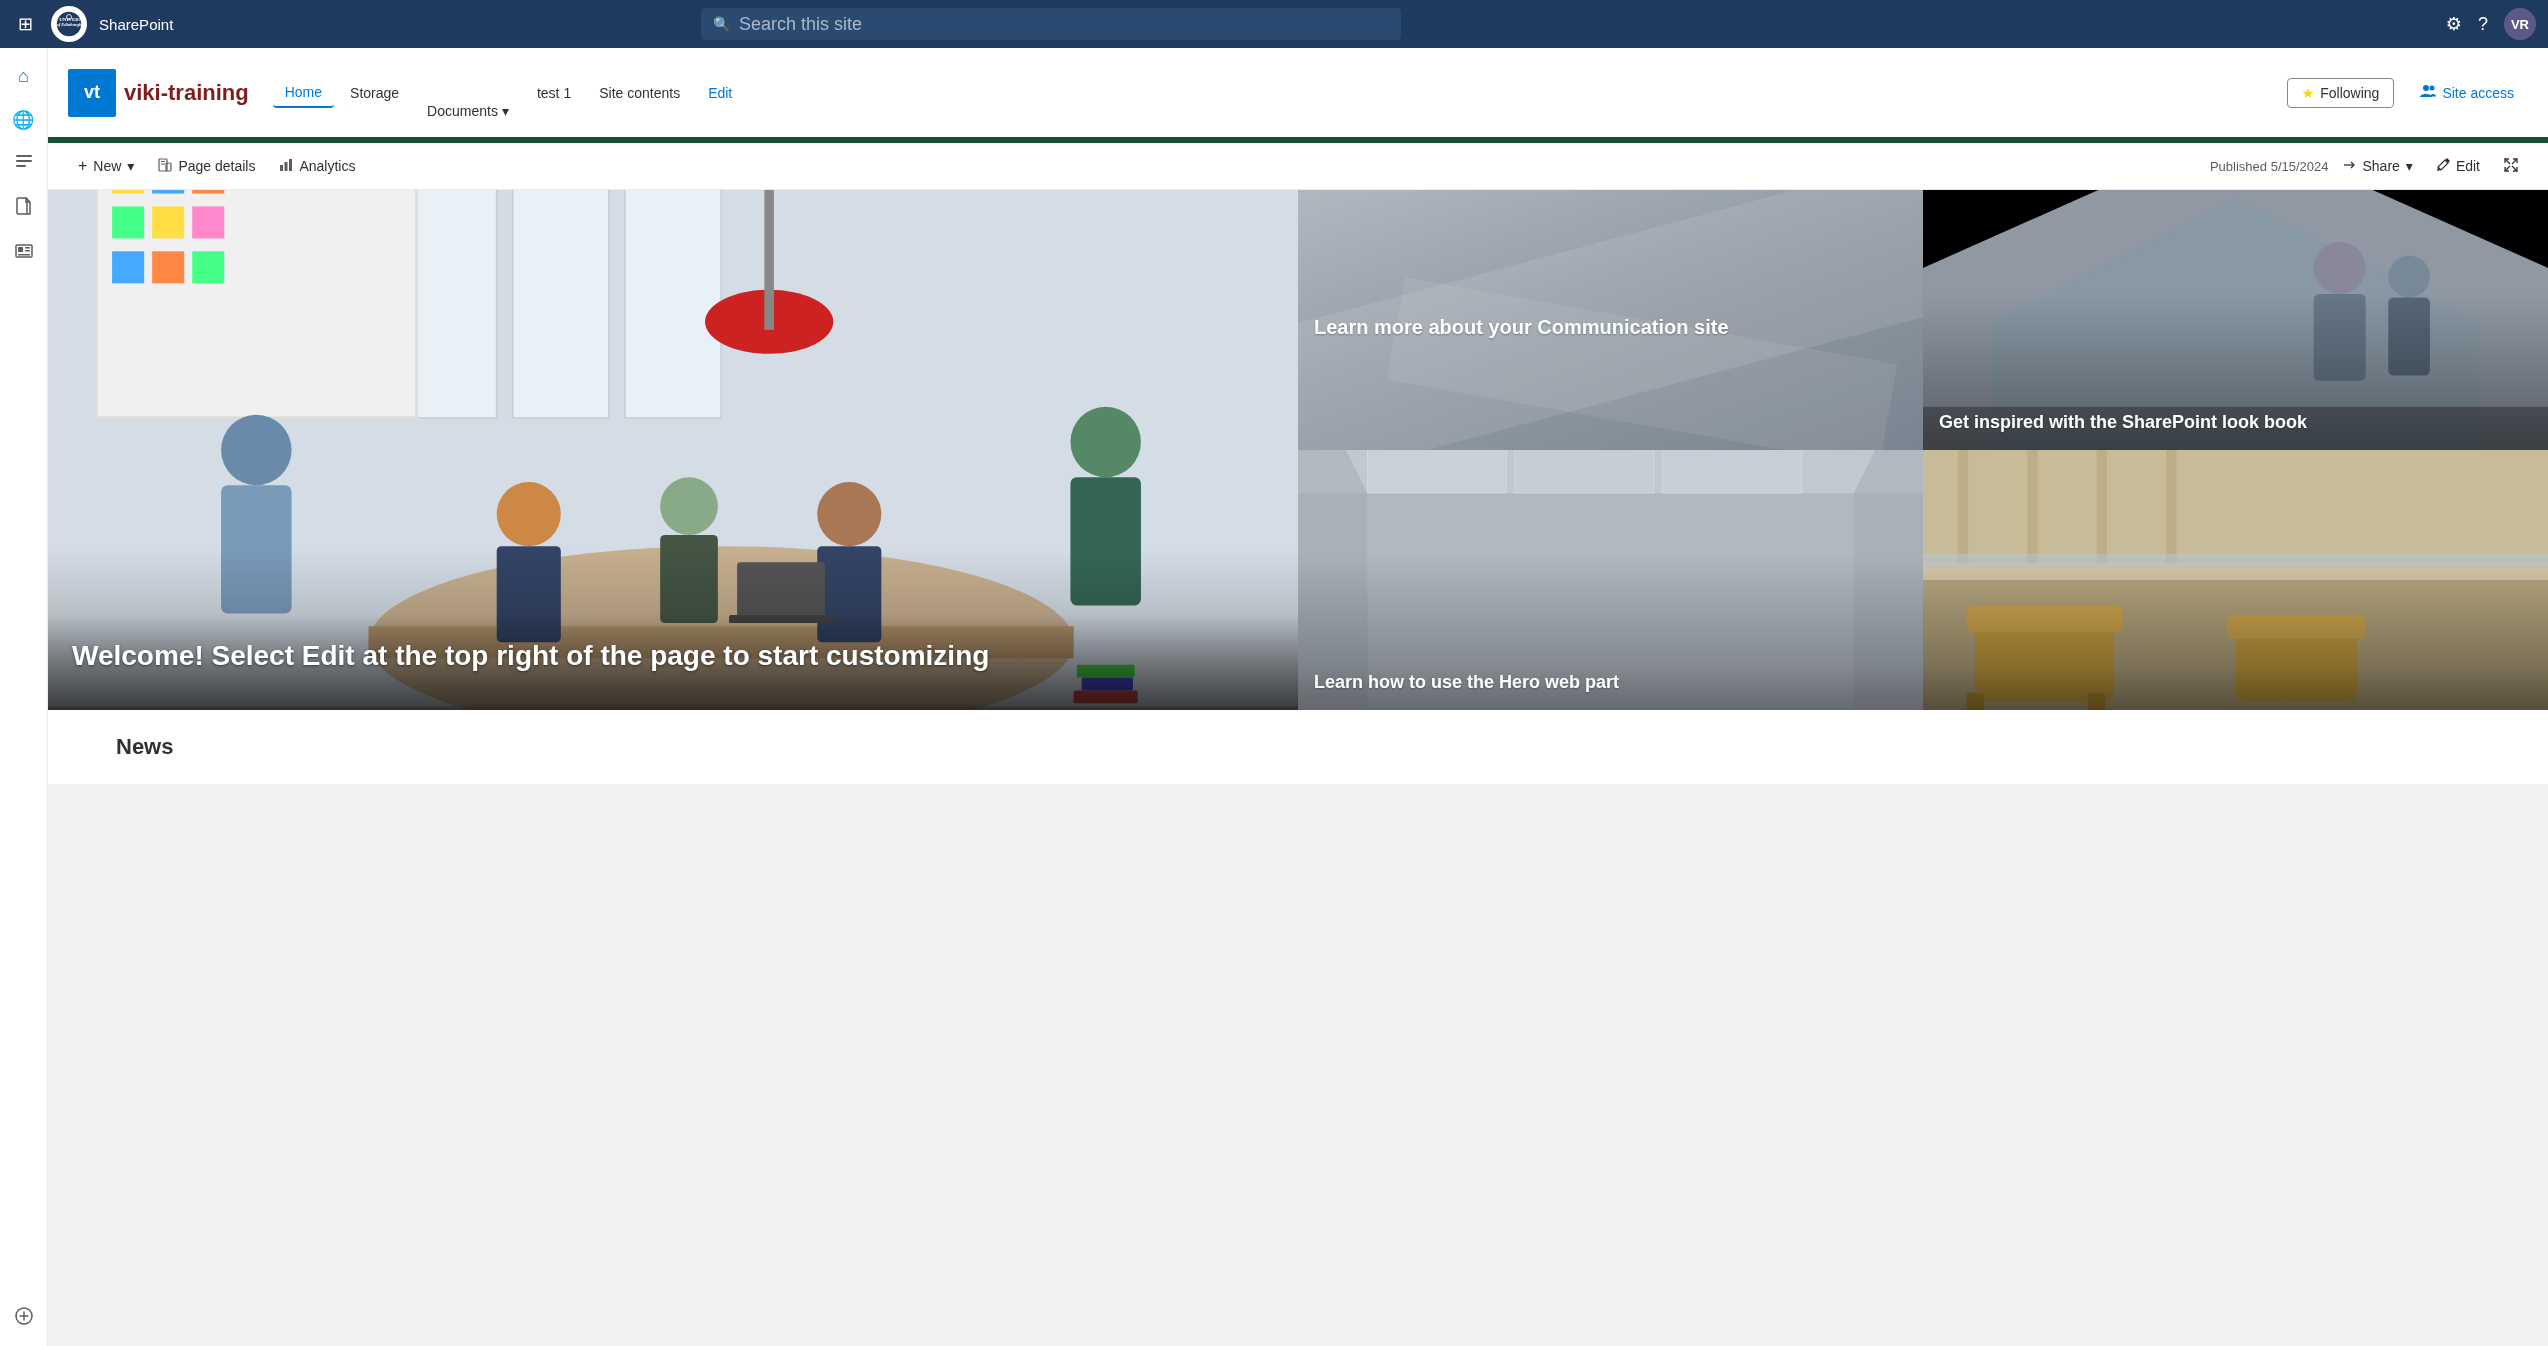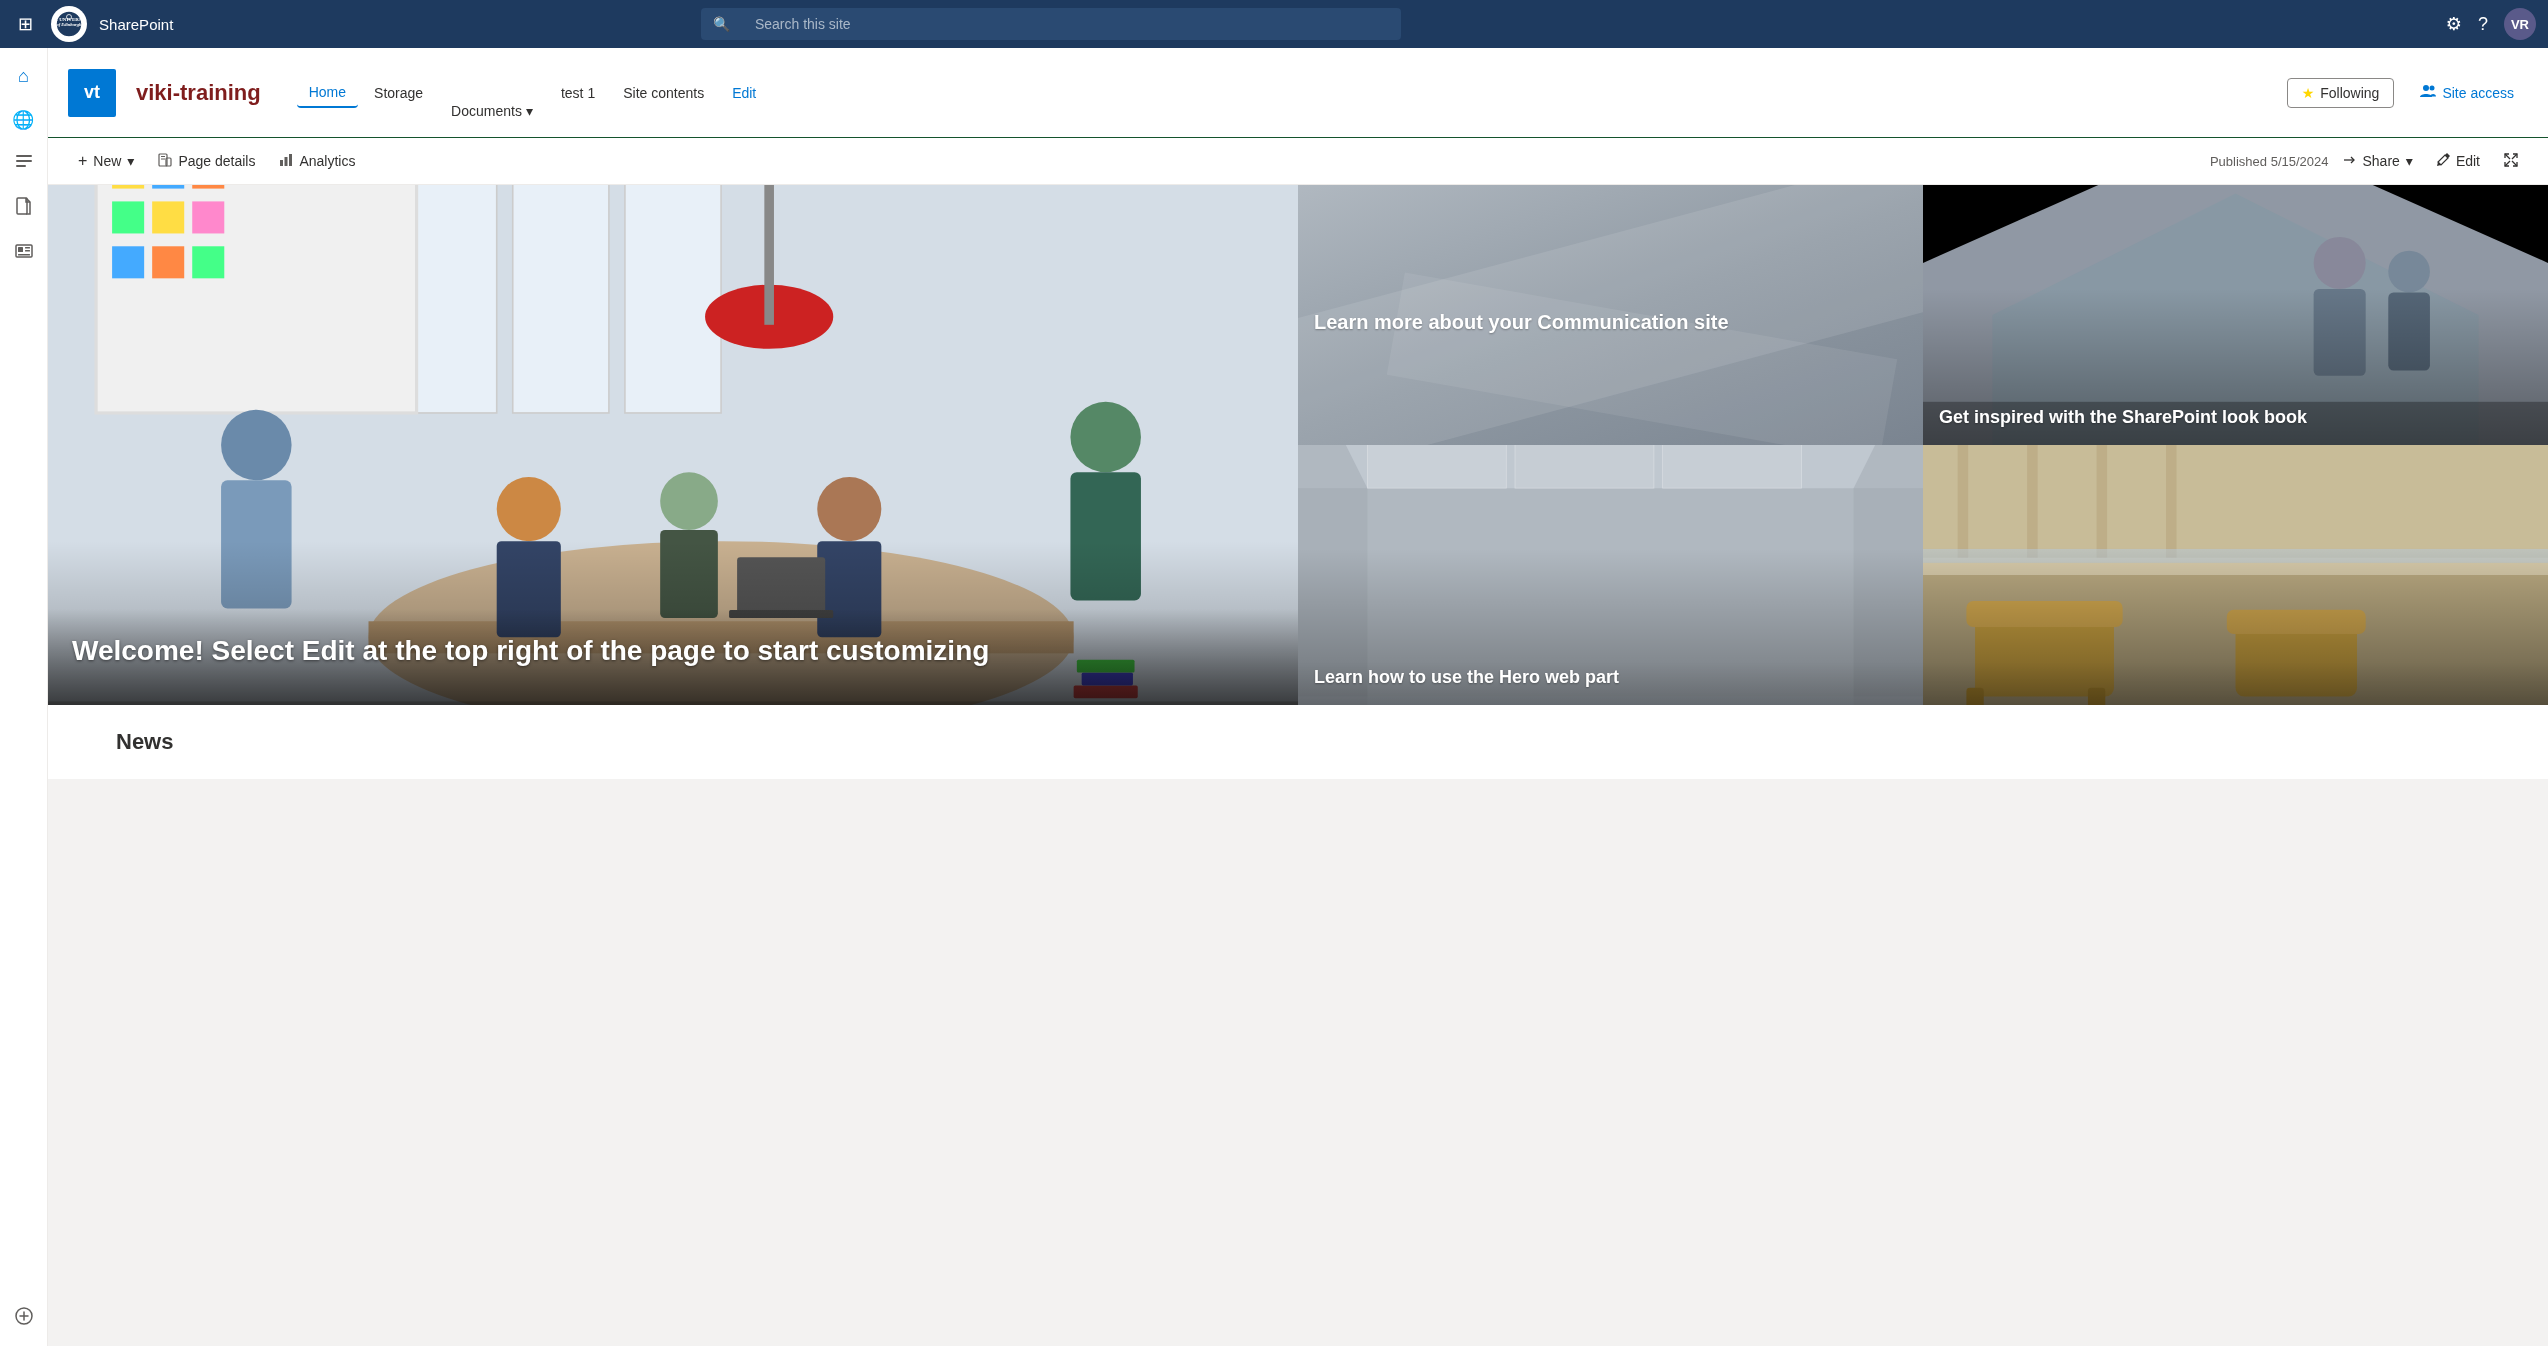--- a/index.html
+++ b/index.html
@@ -56,23 +56,22 @@
       border-radius: 4px;
       padding: 0 12px;
       height: 32px;
       gap: 8px;
     }
     .search-bar input {
       background: transparent;
       border: none;
       outline: none;
       color: #bef264;
-      font-size: 14px;
+      font-size: 18px;
       width: 100%;
-      margin-left: 16px;
     }
     .search-bar input::placeholder { color: #aab8c8; }
     .search-icon { color: #aab8c8; font-size: 14px; }
     .nav-actions {
       display: flex;
       align-items: center;
       gap: 16px;
       margin-left: auto;
     }
     .nav-icon {
@@ -129,23 +128,23 @@
       margin-left: 48px;
       margin-top: 48px;
       background: #fff;
     }
 
     
     .site-header {
       display: flex;
       align-items: center;
       padding: 12px 20px;
-      border-bottom: 1px solid #14532d;
+      border-bottom: 6px solid #14532d;
       background: #fff;
-      gap: 20px;
+      gap: 8px;
     }
     .site-logo {
       width: 48px;
       height: 48px;
       background: #0078d4;
       display: flex;
       align-items: center;
       justify-content: center;
       color: #fff;
       font-size: 18px;

